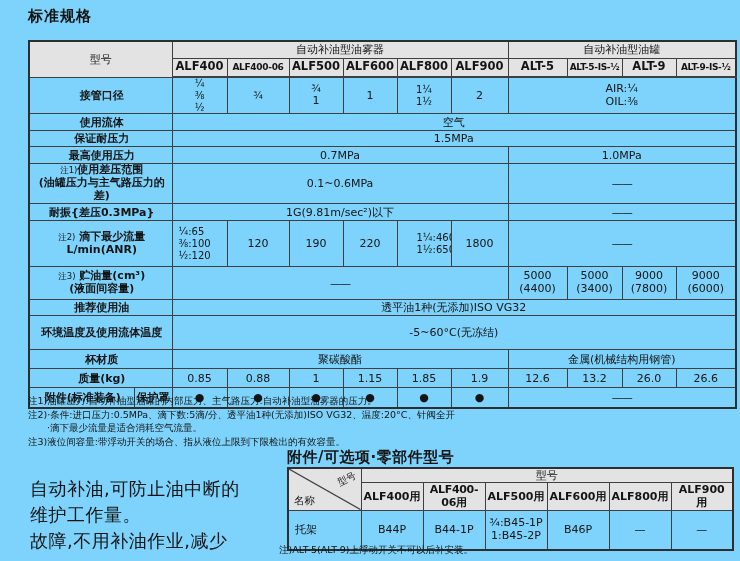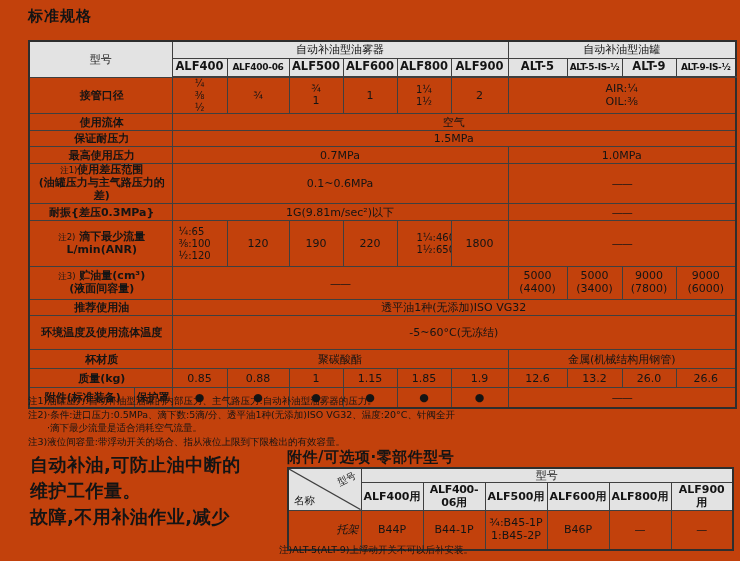--- a/index.html
+++ b/index.html
@@ -1,17 +1,17 @@
 <!DOCTYPE html>
 <html><head>
 <meta charset="utf-8">
 <style>
   html,body{margin:0;padding:0;background:#fff;}
   body{font-family:"DejaVu Sans","Liberation Sans",sans-serif;color:#141414;}
-  .page{position:relative;width:740px;height:561px;background:#c2410c;overflow:hidden;}
+  .page{position:relative;width:740px;height:561px;background:#7dd3fc;overflow:hidden;}
   .h-title{position:absolute;left:28px;top:7px;font-size:15px;font-weight:bold;letter-spacing:1px;}
 
   table{border-collapse:collapse;table-layout:fixed;}
   td{border:1px solid #3f3f3f;padding:0 2px;text-align:center;vertical-align:middle;font-size:11px;line-height:1.2;overflow:hidden;}
   .gray{background:#e3e3e3;}
   .grp{font-size:11px;}
   .model{font-weight:bold;font-size:11.5px;}
   .sm{font-size:9px;letter-spacing:-0.3px;}
   .lbl{text-align:center;font-weight:bold;padding-left:4px;font-size:11px;}
   .pre{font-size:8.5px;font-weight:normal;}
@@ -19,26 +19,26 @@
   .left{text-align:left;padding-left:6px;}
   .dash{letter-spacing:-1px;}
   .frac{font-size:10px;}
 
   .spec{position:absolute;left:28px;top:40px;width:709px;border:2px solid #2e2e2e;}
   .spec tr.hdr2 td{border-bottom-width:2px;}
 
   .notes{position:absolute;left:28px;top:394px;width:560px;font-size:9.5px;line-height:1.43;}
   .notes .indent{padding-left:19px;}
 
-  .feature{position:absolute;left:30px;top:452px;width:270px;font-size:18px;font-weight:bold;line-height:1.45;letter-spacing:0.5px;}
+  .feature{position:absolute;left:30px;top:476px;width:270px;font-size:18px;font-weight:normal;line-height:1.45;letter-spacing:0.5px;}
   .feature span{display:block;}
 
   .parts-title{position:absolute;left:287px;top:448px;font-size:15px;font-weight:bold;letter-spacing:0.5px;}
   .parts{position:absolute;left:287px;top:467px;width:443px;border:2px solid #2e2e2e;}
-  .parts .plbl{text-align:right;padding-left:6px;font-style:italic;}
+  .parts .plbl{text-align:left;padding-left:6px;}
   .pmodel{font-weight:bold;font-size:11px;}
   .corner{position:relative;padding:0;}
   .corner svg{position:absolute;left:0;top:0;width:100%;height:100%;}
   .corner .c-top{position:absolute;right:5px;top:4px;font-size:9.5px;transform:rotate(-26deg);}
   .corner .c-bottom{position:absolute;left:5px;bottom:3px;font-size:10.5px;}
   .parts-note{position:absolute;left:279px;top:544px;font-size:9.5px;}
 </style>
 </head>
 <body>
 

